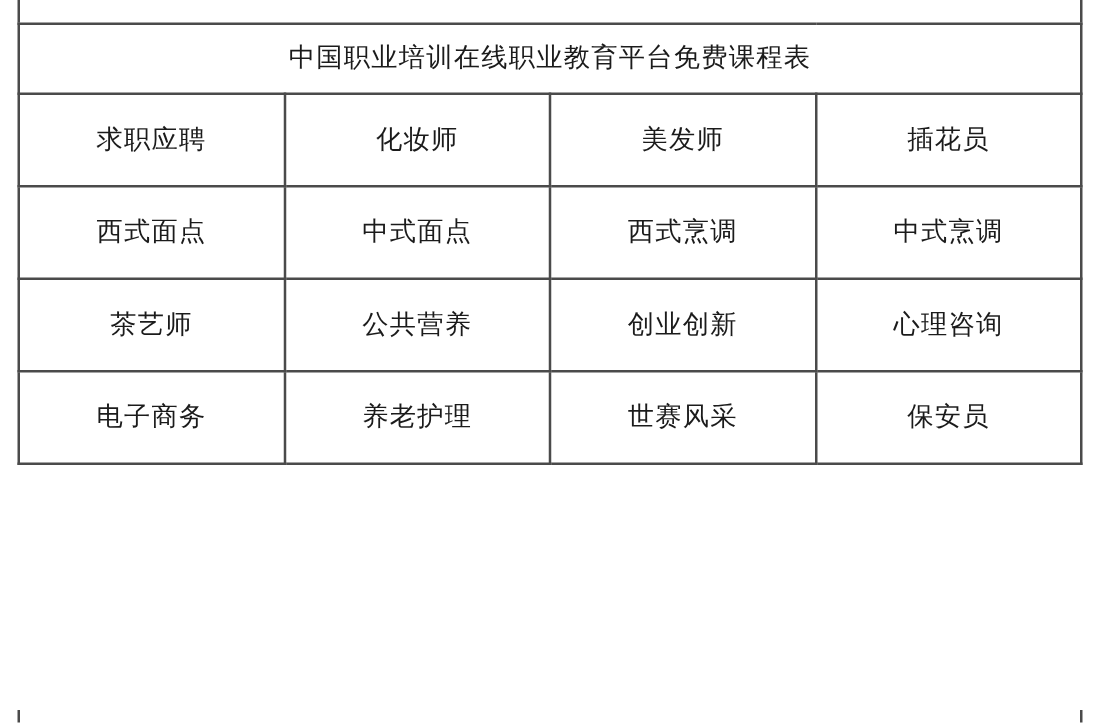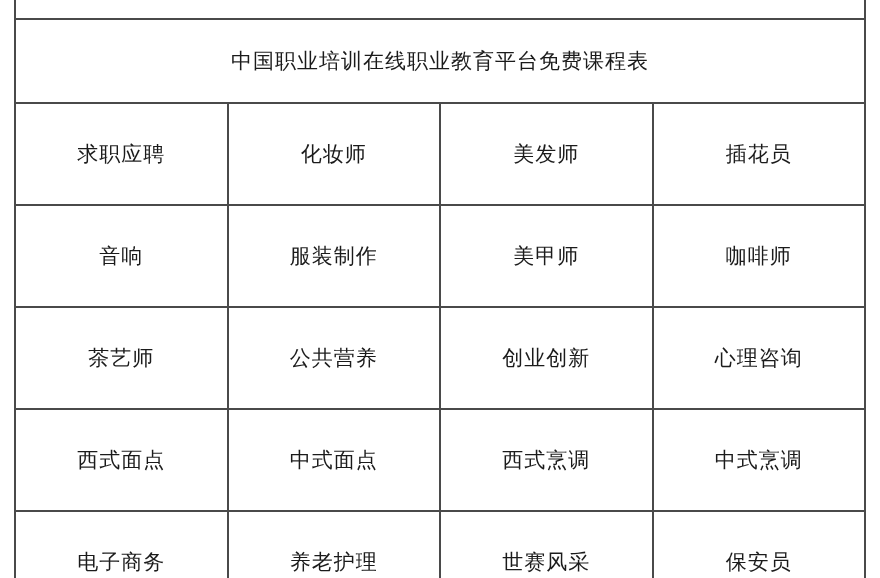--- a/index.html
+++ b/index.html
@@ -42,21 +42,21 @@
     width: 852px;
     table-layout: fixed;
   }
   table.course-table td {
     border: 2px solid #4a4a4a;
     text-align: center;
     vertical-align: middle;
     color: #1b1b1b;
     font-size: 21px;
     line-height: 1.25;
-    padding: 20px 4px;
+    padding: 6px 4px;
     font-family: "Liberation Sans", sans-serif;
     letter-spacing: 1px;
     background: #ffffff;
   }
   td.title-cell {
     font-size: 22px;
     height: 42px;
     padding: 8px 4px;
     letter-spacing: 2px;
   }
@@ -96,40 +96,34 @@
           <td class="title-cell" colspan="4">中国职业培训在线职业教育平台免费课程表</td>
         </tr>
 
         <tr class="body-row">
           <td>求职应聘</td>
           <td>化妆师</td>
           <td>美发师</td>
           <td>插花员</td>
         </tr>
 
+
+
         <tr class="body-row">
-          <td>音响</td>
-          <td>服装制作</td>
-          <td>美甲师</td>
-          <td>咖啡师</td>
+          <td>西式面点</td>
+          <td>中式面点</td>
+          <td>西式烹调</td>
+          <td>中式烹调</td>
         </tr>
-
 
         <tr class="body-row">
           <td>茶艺师</td>
           <td>公共营养</td>
           <td>创业创新</td>
           <td>心理咨询</td>
-        </tr>
-
-        <tr class="body-row">
-          <td>西式面点</td>
-          <td>中式面点</td>
-          <td>西式烹调</td>
-          <td>中式烹调</td>
         </tr>
 
 
         <tr class="body-row">
           <td>电子商务</td>
           <td>养老护理</td>
           <td>世赛风采</td>
           <td>保安员</td>
         </tr>
 

